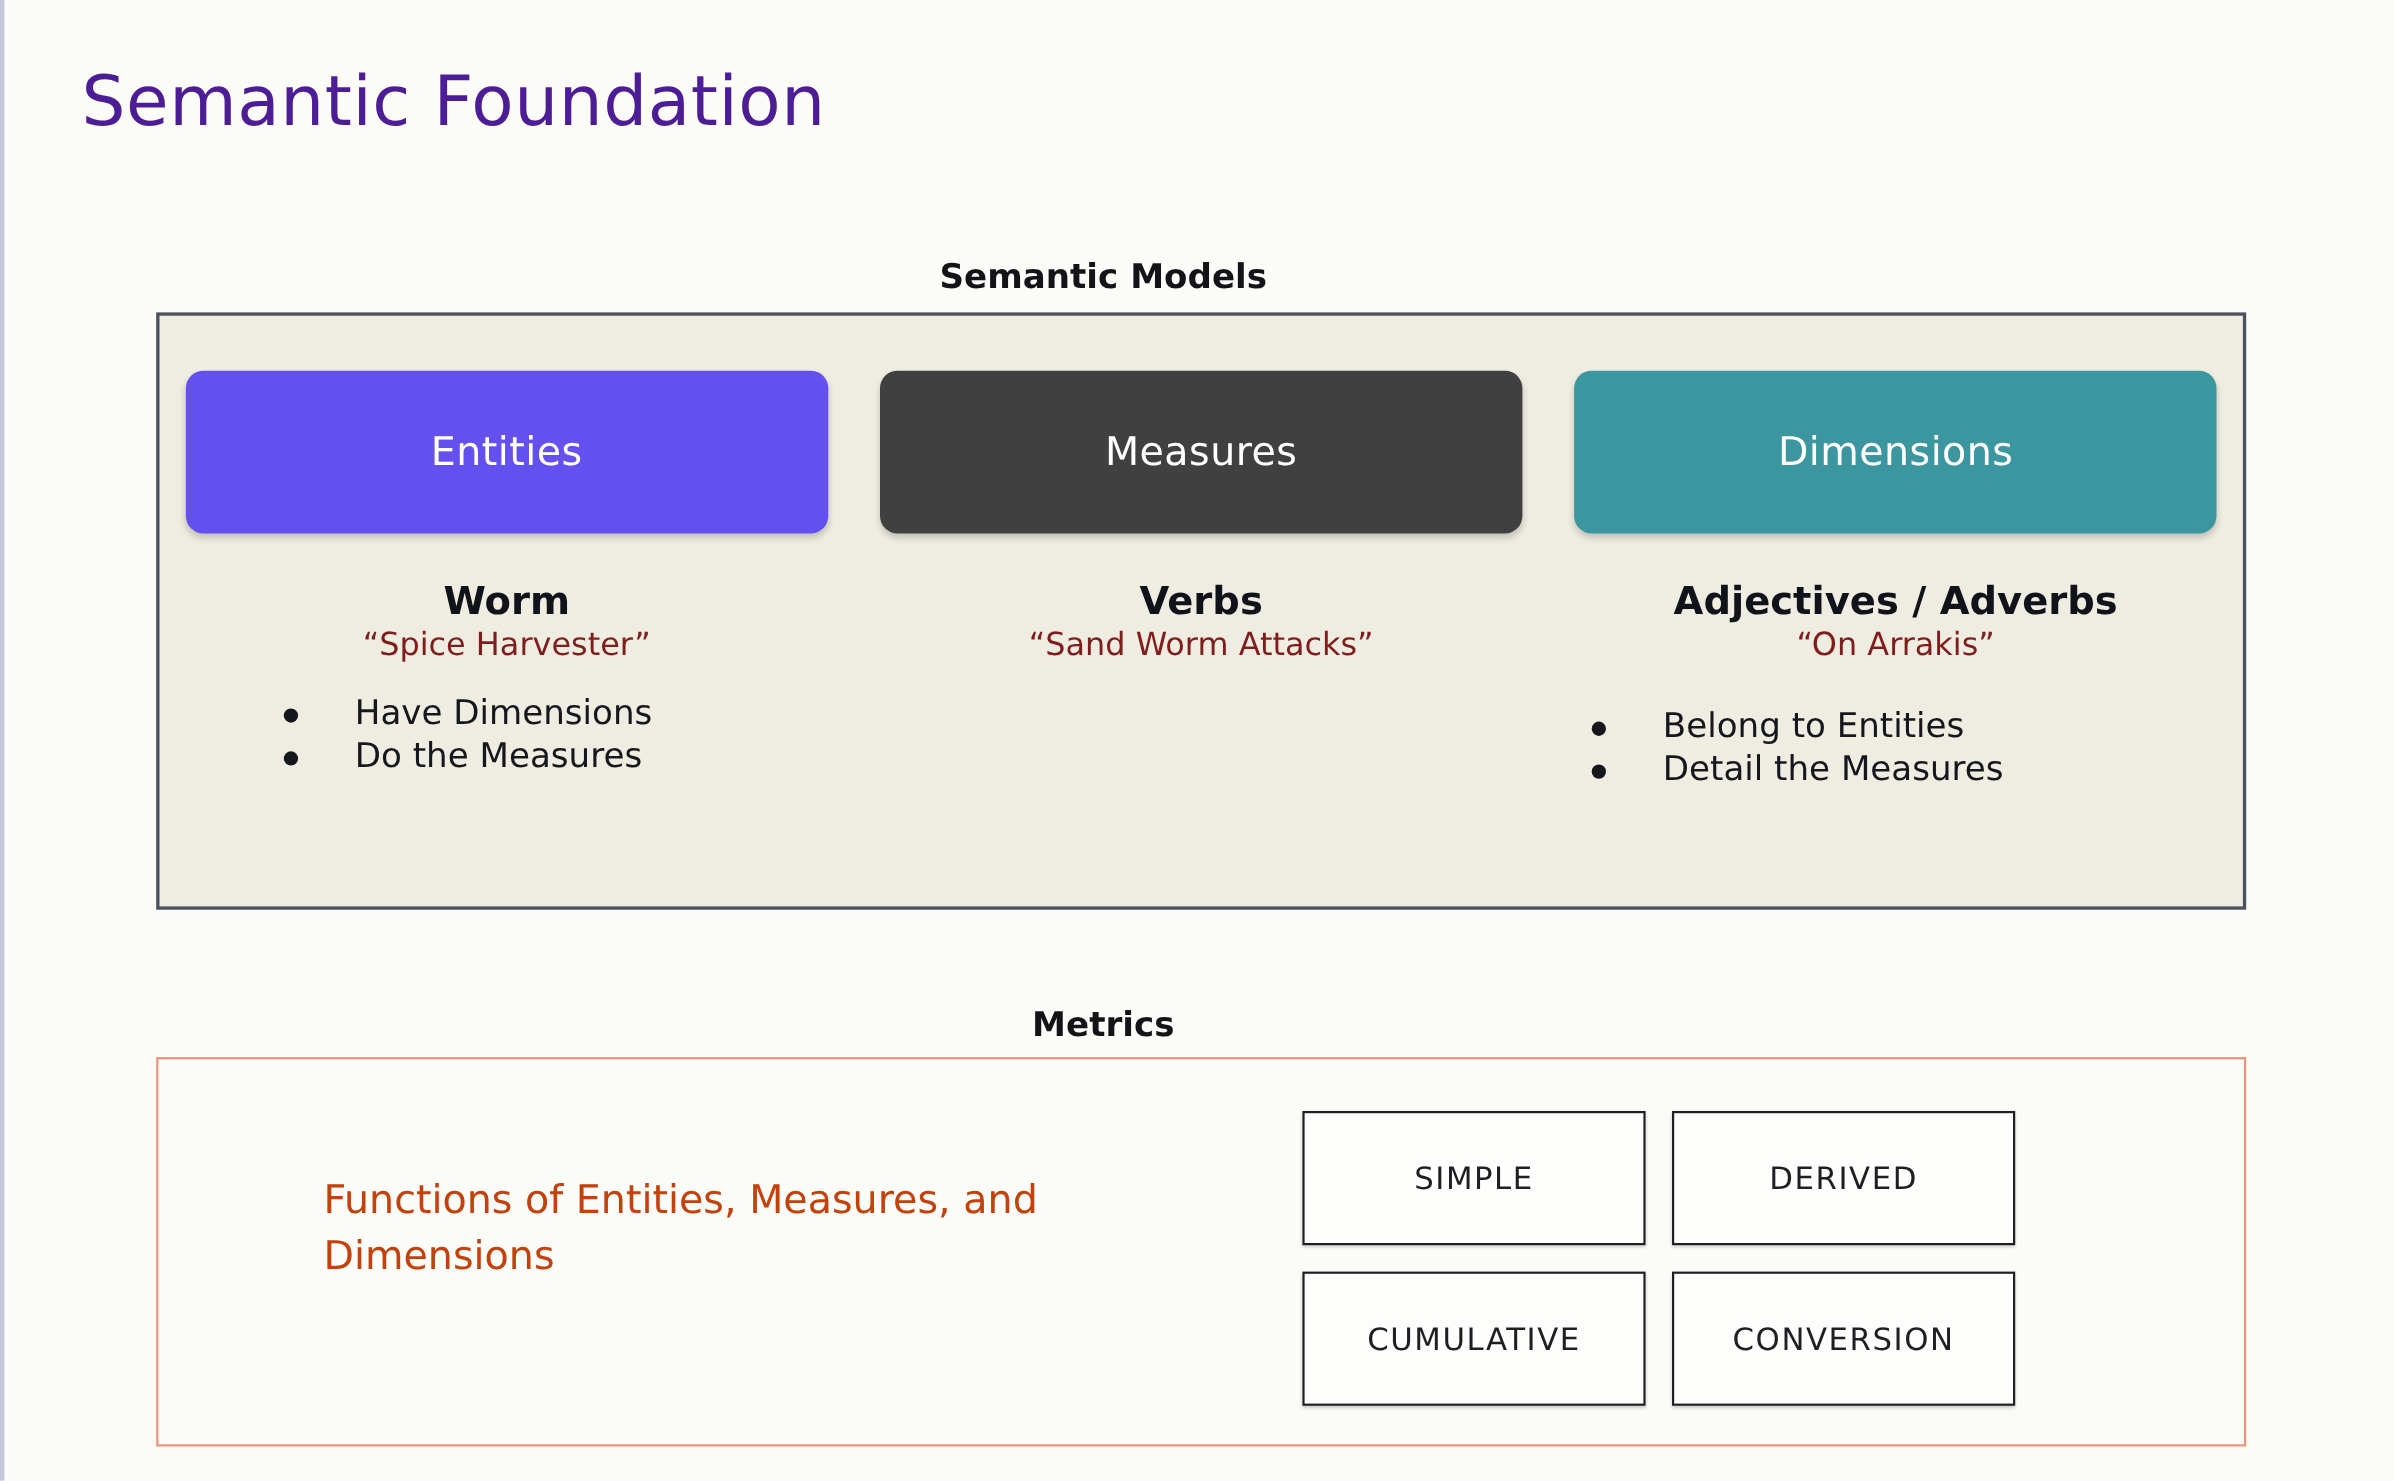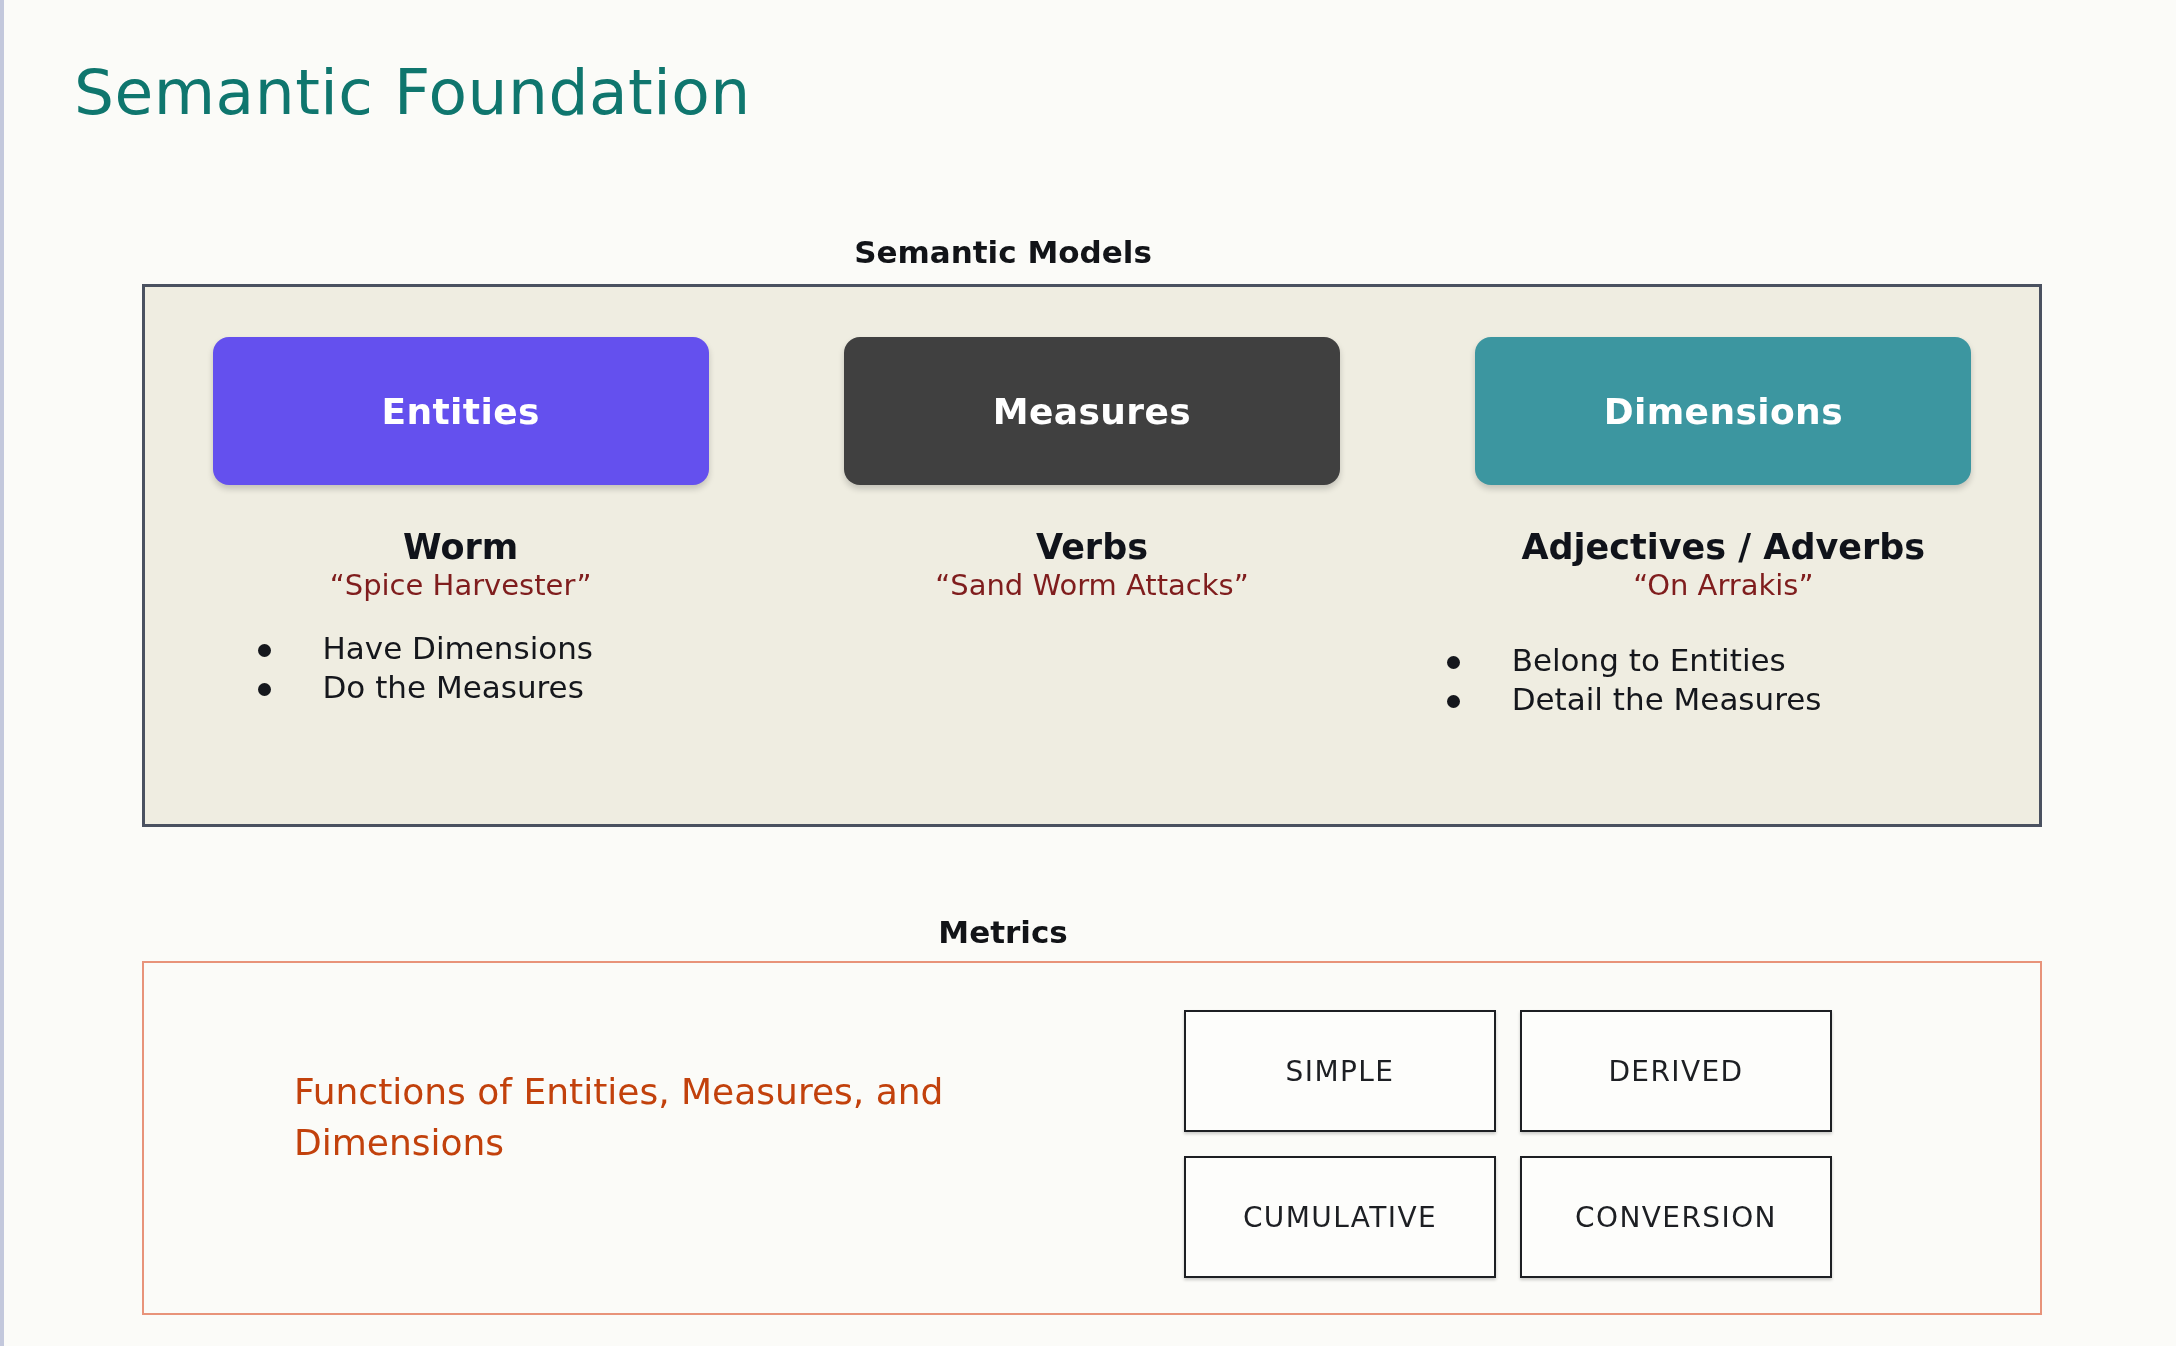--- a/index.html
+++ b/index.html
@@ -32,21 +32,21 @@
     height: 1346px;
   }
 
   
   .page-title {
     position: absolute;
     left: 74px;
     top: 56px;
     font-size: 63px;
     font-weight: 400;
-    color: #0f766e;
+    color: #4c1d95;
     letter-spacing: 0.5px;
     white-space: nowrap;
   }
 
   
   .section-caption {
     position: absolute;
     font-size: 31px;
     font-weight: 700;
     color: #121418;
@@ -90,29 +90,29 @@
   .sm-col {
     flex: 1 1 0;
     position: relative;
     display: flex;
     flex-direction: column;
     align-items: center;
   }
 
   .pill {
     margin-top: 50px;
-    width: 496px;
+    width: 584px;
     height: 148px;
     border-radius: 16px;
     display: flex;
     align-items: center;
     justify-content: center;
     color: #ffffff;
     font-size: 36px;
-    font-weight: 700;
+    font-weight: 400;
     letter-spacing: 0.4px;
     box-shadow: 0 4px 6px rgba(0,0,0,0.18);
     box-sizing: border-box;
   }
   .pill-entities   { background: #6450ee; }
   .pill-measures   { background: #404040; }
   .pill-dimensions { background: #3c96a0; }
 
   .pos-title {
     margin-top: 44px;

